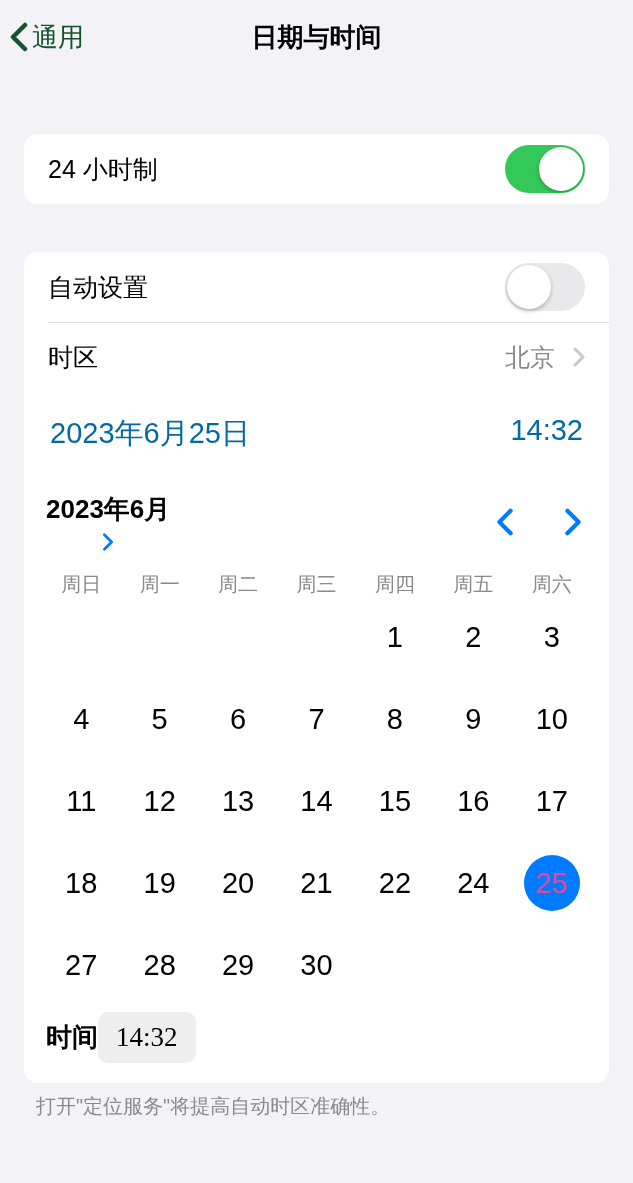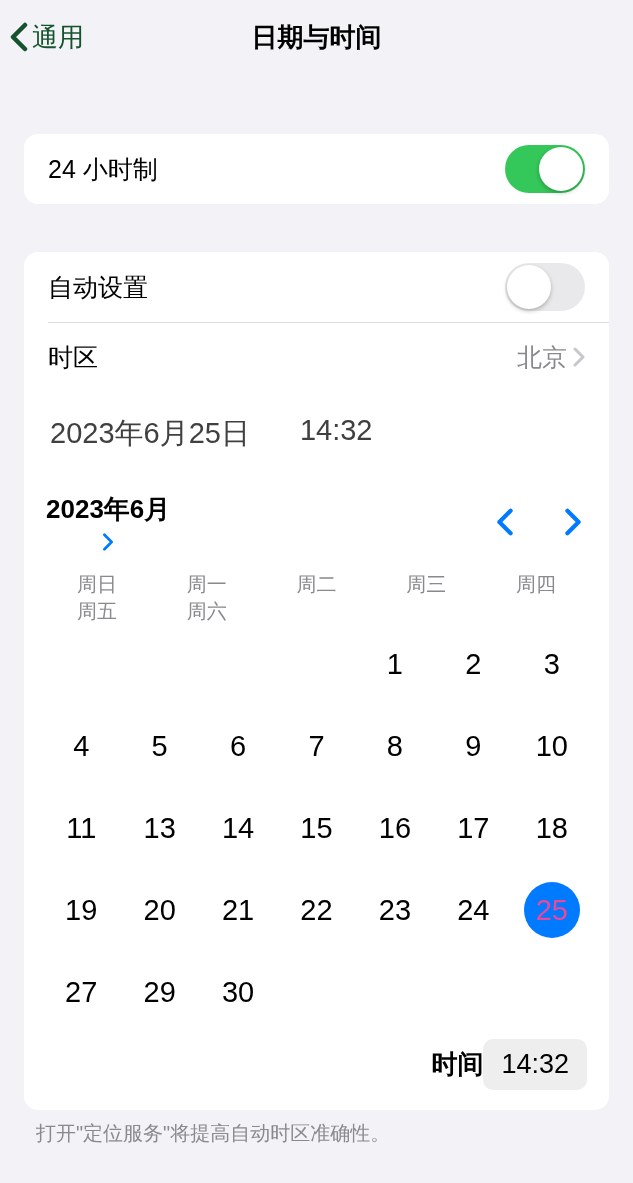--- a/index.html
+++ b/index.html
@@ -77,33 +77,33 @@
       box-shadow: 0 2px 4px rgba(0,0,0,0.25);
     }
     .switch.on { background: #34c759; }
     .switch.on .knob { right: 2px; }
     .switch.off { background: #e9e9eb; }
     .switch.off .knob { left: 2px; }
     .value-text { color: #8a8a8e; font-size: 25px; }
     .disclosure {
       display: flex;
       align-items: center;
-      gap: 6px;
+      gap: 18px;
     }
     .chevron-right {
       width: 12px; height: 20px;
       color: #c7c7cc;
     }
     .date-time-row {
       display: flex;
-      justify-content: flex-start;
+      justify-content: space-between;
       gap: 50px;
       padding: 22px 26px 14px;
       font-size: 29px;
-      color: #404040;
+      color: #0369a1;
     }
     .calendar-header {
       display: flex;
       align-items: center;
       justify-content: space-between;
       padding: 24px 22px 14px 22px;
     }
     .month-year {
       display: flex;
       align-items: center;
@@ -117,21 +117,21 @@
     .nav-arrows { display: flex; gap: 40px; }
     .nav-arrow {
       color: #007aff;
       cursor: pointer;
       width: 28px; height: 28px;
       display: flex; align-items: center; justify-content: center;
     }
     .nav-arrow svg { width: 18px; height: 28px; }
     .weekday-row {
       display: grid;
-      grid-template-columns: repeat(5, 1fr);
+      grid-template-columns: repeat(7, 1fr);
       padding: 6px 18px 4px;
     }
     .weekday {
       text-align: center;
       font-size: 20px;
       color: #8a8a8e;
       font-weight: 500;
     }
     .days-grid {
       display: grid;
@@ -156,24 +156,25 @@
       background: #007aff;
       border-radius: 50%;
       z-index: 0;
     }
     .day.selected .num { color: #ec4899; z-index: 1; font-weight: 500; }
     .day .num { z-index: 1; }
     .day.empty { cursor: default; }
     .time-row {
       display: flex;
       align-items: center;
-      justify-content: flex-end;
+      justify-content: flex-start;
       padding: 4px 22px 20px 22px;
       font-size: 26px;
       font-weight: 600;
+      font-family: Liberation Serif, serif;
     }
     .time-pill {
       background: #eeeeef;
       border-radius: 10px;
       padding: 10px 18px;
       font-size: 27px;
       font-weight: 400;
       cursor: pointer;
     }
     .footer-note {
@@ -288,20 +289,23 @@
       <div class="day">
         <span class="num">9</span>
       </div>
       <div class="day">
         <span class="num">10</span>
       </div>
       <div class="day">
         <span class="num">11</span>
       </div>
       <div class="day">
+        <span class="num">12</span>
+      </div>
+      <div class="day">
         <span class="num">13</span>
       </div>
       <div class="day">
         <span class="num">14</span>
       </div>
       <div class="day">
         <span class="num">15</span>
       </div>
       <div class="day">
         <span class="num">16</span>
@@ -316,35 +320,35 @@
         <span class="num">19</span>
       </div>
       <div class="day">
         <span class="num">20</span>
       </div>
       <div class="day">
         <span class="num">21</span>
       </div>
       <div class="day">
         <span class="num">22</span>
-      </div>
-      <div class="day">
-        <span class="num">23</span>
       </div>
       <div class="day">
         <span class="num">24</span>
       </div>
       <div class="day selected">
         <div class="circle"></div>
         <span class="num">25</span>
       </div>
       <div class="day">
         <span class="num">27</span>
       </div>
       <div class="day">
+        <span class="num">28</span>
+      </div>
+      <div class="day">
         <span class="num">29</span>
       </div>
       <div class="day">
         <span class="num">30</span>
       </div>
     </div>
 
   <div class="time-row">
     <span>时间</span>
     <div class="time-pill">14:32</div>

